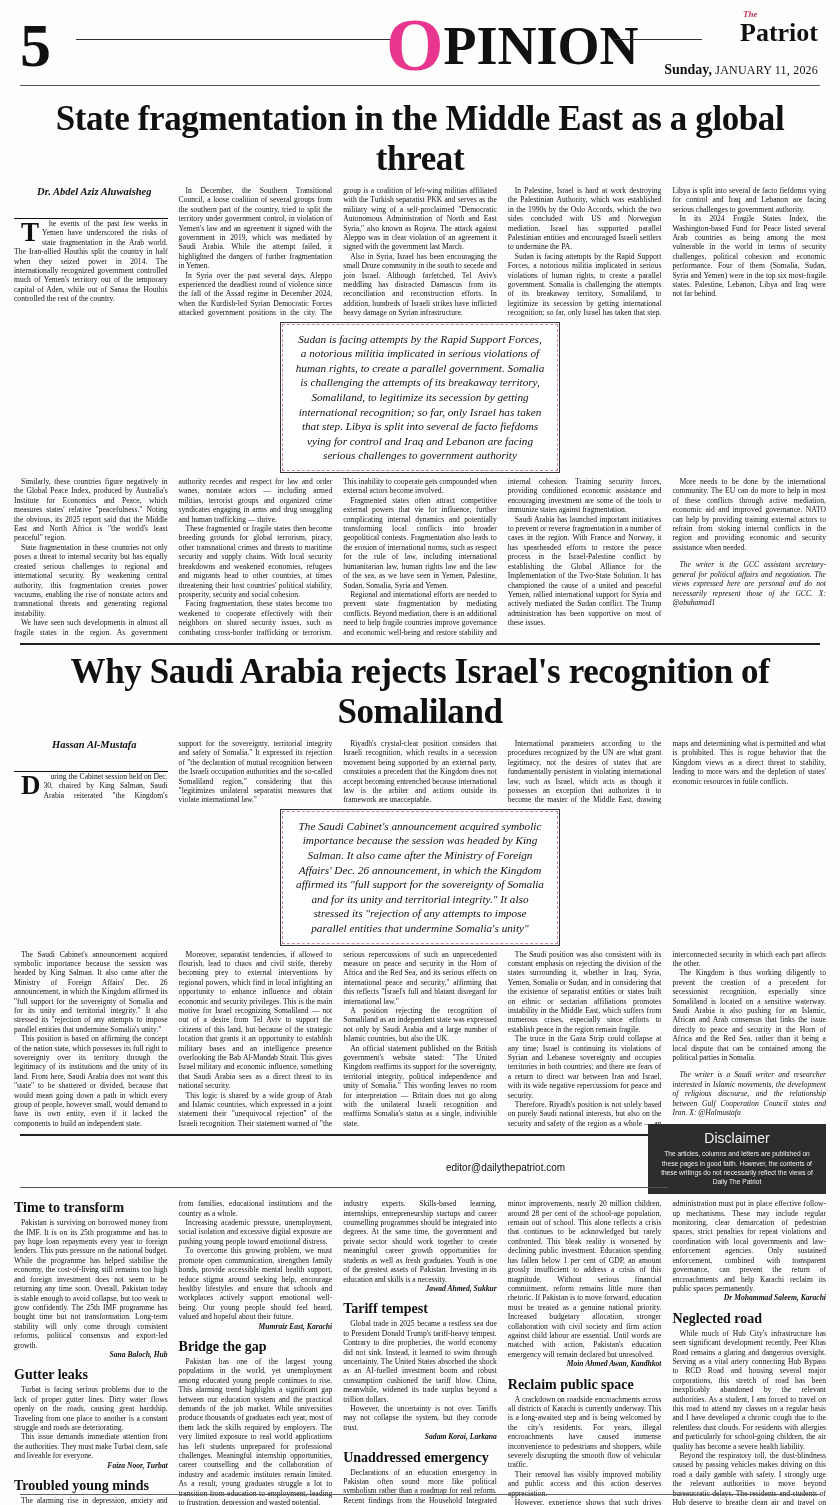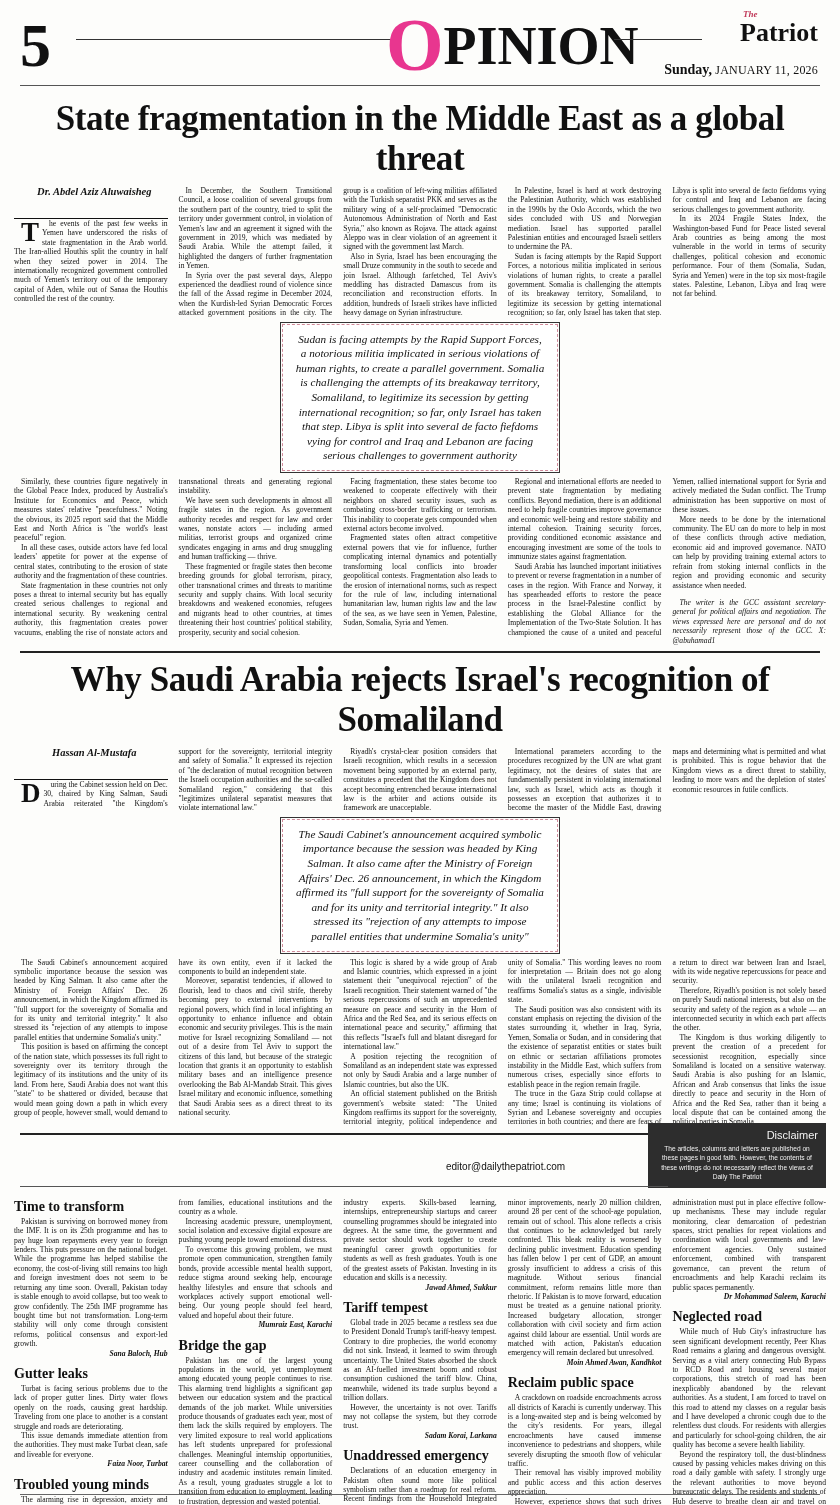--- a/index.html
+++ b/index.html
@@ -226,23 +226,22 @@
     width: 178px;
     background: #2d2d2d;
     color: #f2f2f2;
     padding: 6px 8px 7px 8px;
     box-sizing: border-box;
     font-family: "Liberation Sans", sans-serif;
     text-align: center;
   }
   .disclaimer h4 {
     margin: 0 0 3px 0;
-    font-size: 11px;
+    font-size: 14px;
     font-weight: 400;
-    text-align: right;
   }
   .disclaimer p {
     margin: 0;
     font-size: 6.6px;
     line-height: 9.4px;
   }
   .letters-rule {
     position: absolute;
     left: 6px;
     top: 47px;
@@ -319,21 +318,20 @@
       <p class="byline">Dr. Abdel Aziz Aluwaisheg</p>
       <p class="dropcap-p">The events of the past few weeks in Yemen have underscored the risks of state fragmentation in the Arab world. The Iran-allied Houthis split the country in half when they seized power in 2014. The internationally recognized government controlled much of Yemen's territory out of the temporary capital of Aden, while out of Sanaa the Houthis controlled the rest of the country.</p>
       <p>In December, the Southern Transitional Council, a loose coalition of several groups from the southern part of the country, tried to split the territory under government control, in violation of Yemen's law and an agreement it signed with the government in 2019, which was mediated by Saudi Arabia. While the attempt failed, it highlighted the dangers of further fragmentation in Yemen.</p>
       <p>In Syria over the past several days, Aleppo experienced the deadliest round of violence since the fall of the Assad regime in December 2024, when the Kurdish-led Syrian Democratic Forces attacked government positions in the city. The group is a coalition of left-wing militias affiliated with the Turkish separatist PKK and serves as the military wing of a self-proclaimed "Democratic Autonomous Administration of North and East Syria," also known as Rojava. The attack against Aleppo was in clear violation of an agreement it signed with the government last March.</p>
       <p>Also in Syria, Israel has been encouraging the small Druze community in the south to secede and join Israel. Although farfetched, Tel Aviv's meddling has distracted Damascus from its reconciliation and reconstruction efforts. In addition, hundreds of Israeli strikes have inflicted heavy damage on Syrian infrastructure.</p>
       <p>In Palestine, Israel is hard at work destroying the Palestinian Authority, which was established in the 1990s by the Oslo Accords, which the two sides concluded with US and Norwegian mediation. Israel has supported parallel Palestinian entities and encouraged Israeli settlers to undermine the PA.</p>
       <p>Sudan is facing attempts by the Rapid Support Forces, a notorious militia implicated in serious violations of human rights, to create a parallel government. Somalia is challenging the attempts of its breakaway territory, Somaliland, to legitimize its secession by getting international recognition; so far, only Israel has taken that step. Libya is split into several de facto fiefdoms vying for control and Iraq and Lebanon are facing serious challenges to government authority.</p>
       <p>In its 2024 Fragile States Index, the Washington-based Fund for Peace listed several Arab countries as being among the most vulnerable in the world in terms of security challenges, political cohesion and economic performance. Four of them (Somalia, Sudan, Syria and Yemen) were in the top six most-fragile states. Palestine, Lebanon, Libya and Iraq were not far behind.</p>
       <div class="pullquote">Sudan is facing attempts by the Rapid Support Forces, a notorious militia implicated in serious violations of human rights, to create a parallel government. Somalia is challenging the attempts of its breakaway territory, Somaliland, to legitimize its secession by getting international recognition; so far, only Israel has taken that step. Libya is split into several de facto fiefdoms vying for control and Iraq and Lebanon are facing serious challenges to government authority</div>
       <p>Similarly, these countries figure negatively in the Global Peace Index, produced by Australia's Institute for Economics and Peace, which measures states' relative "peacefulness." Noting the obvious, its 2025 report said that the Middle East and North Africa is "the world's least peaceful" region.</p>
-      <p>In all these cases, outside actors have fed local leaders' appetite for power at the expense of central states, contributing to the erosion of state authority and the fragmentation of these countries.</p>
       <p>State fragmentation in these countries not only poses a threat to internal security but has equally created serious challenges to regional and international security. By weakening central authority, this fragmentation creates power vacuums, enabling the rise of nonstate actors and transnational threats and generating regional instability.</p>
       <p>We have seen such developments in almost all fragile states in the region. As government authority recedes and respect for law and order wanes, nonstate actors — including armed militias, terrorist groups and organized crime syndicates engaging in arms and drug smuggling and human trafficking — thrive.</p>
       <p>These fragmented or fragile states then become breeding grounds for global terrorism, piracy, other transnational crimes and threats to maritime security and supply chains. With local security breakdowns and weakened economies, refugees and migrants head to other countries, at times threatening their host countries' political stability, prosperity, security and social cohesion.</p>
       <p>Facing fragmentation, these states become too weakened to cooperate effectively with their neighbors on shared security issues, such as combating cross-border trafficking or terrorism. This inability to cooperate gets compounded when external actors become involved.</p>
       <p>Fragmented states often attract competitive external powers that vie for influence, further complicating internal dynamics and potentially transforming local conflicts into broader geopolitical contests. Fragmentation also leads to the erosion of international norms, such as respect for the rule of law, including international humanitarian law, human rights law and the law of the sea, as we have seen in Yemen, Palestine, Sudan, Somalia, Syria and Yemen.</p>
       <p>Regional and international efforts are needed to prevent state fragmentation by mediating conflicts. Beyond mediation, there is an additional need to help fragile countries improve governance and economic well-being and restore stability and internal cohesion. Training security forces, providing conditioned economic assistance and encouraging investment are some of the tools to immunize states against fragmentation.</p>
       <p>Saudi Arabia has launched important initiatives to prevent or reverse fragmentation in a number of cases in the region. With France and Norway, it has spearheaded efforts to restore the peace process in the Israel-Palestine conflict by establishing the Global Alliance for the Implementation of the Two-State Solution. It has championed the cause of a united and peaceful Yemen, rallied international support for Syria and actively mediated the Sudan conflict. The Trump administration has been supportive on most of these issues.</p>
       <p>More needs to be done by the international community. The EU can do more to help in most of these conflicts through active mediation, economic aid and improved governance. NATO can help by providing training external actors to refrain from stoking internal conflicts in the region and providing economic and security assistance when needed.</p>
       <p class="writer-note">The writer is the GCC assistant secretary-general for political affairs and negotiation. The views expressed here are personal and do not necessarily represent those of the GCC. X: @abuhamad1</p>
     </div>
@@ -352,20 +350,21 @@
       <p>The Saudi Cabinet's announcement acquired symbolic importance because the session was headed by King Salman. It also came after the Ministry of Foreign Affairs' Dec. 26 announcement, in which the Kingdom affirmed its "full support for the sovereignty of Somalia and for its unity and territorial integrity." It also stressed its "rejection of any attempts to impose parallel entities that undermine Somalia's unity."</p>
       <p>This position is based on affirming the concept of the nation state, which possesses its full right to sovereignty over its territory through the legitimacy of its institutions and the unity of its land. From here, Saudi Arabia does not want this "state" to be shattered or divided, because that would mean going down a path in which every group of people, however small, would demand to have its own entity, even if it lacked the components to build an independent state.</p>
       <p>Moreover, separatist tendencies, if allowed to flourish, lead to chaos and civil strife, thereby becoming prey to external interventions by regional powers, which find in local infighting an opportunity to enhance influence and obtain economic and security privileges. This is the main motive for Israel recognizing Somaliland — not out of a desire from Tel Aviv to support the citizens of this land, but because of the strategic location that grants it an opportunity to establish military bases and an intelligence presence overlooking the Bab Al-Mandab Strait. This gives Israel military and economic influence, something that Saudi Arabia sees as a direct threat to its national security.</p>
       <p>This logic is shared by a wide group of Arab and Islamic countries, which expressed in a joint statement their "unequivocal rejection" of the Israeli recognition. Their statement warned of "the serious repercussions of such an unprecedented measure on peace and security in the Horn of Africa and the Red Sea, and its serious effects on international peace and security," affirming that this reflects "Israel's full and blatant disregard for international law."</p>
       <p>A position rejecting the recognition of Somaliland as an independent state was expressed not only by Saudi Arabia and a large number of Islamic countries, but also the UK.</p>
       <p>An official statement published on the British government's website stated: "The United Kingdom reaffirms its support for the sovereignty, territorial integrity, political independence and unity of Somalia." This wording leaves no room for interpretation — Britain does not go along with the unilateral Israeli recognition and reaffirms Somalia's status as a single, indivisible state.</p>
       <p>The Saudi position was also consistent with its constant emphasis on rejecting the division of the states surrounding it, whether in Iraq, Syria, Yemen, Somalia or Sudan, and in considering that the existence of separatist entities or states built on ethnic or sectarian affiliations promotes instability in the Middle East, which suffers from numerous crises, especially since efforts to establish peace in the region remain fragile.</p>
       <p>The truce in the Gaza Strip could collapse at any time; Israel is continuing its violations of Syrian and Lebanese sovereignty and occupies territories in both countries; and there are fears of a return to direct war between Iran and Israel, with its wide negative repercussions for peace and security.</p>
       <p>Therefore, Riyadh's position is not solely based on purely Saudi national interests, but also on the security and safety of the region as a whole — an interconnected security in which each part affects the other.</p>
       <p>The Kingdom is thus working diligently to prevent the creation of a precedent for secessionist recognition, especially since Somaliland is located on a sensitive waterway. Saudi Arabia is also pushing for an Islamic, African and Arab consensus that links the issue directly to peace and security in the Horn of Africa and the Red Sea, rather than it being a local dispute that can be contained among the political parties in Somalia.</p>
+      <p class="writer-note">The writer is a Saudi writer and researcher interested in Islamic movements, the development of religious discourse, and the relationship between Gulf Cooperation Council states and Iran. X: @Halmustafa</p>
     </div>
   </div>
 
   <div class="section-divider thick"></div>
 
   <div>
     <div class="letters-head">
       <div class="letters-email">editor@dailythepatriot.com</div>
       <div class="disclaimer">
         <h4>Disclaimer</h4>

